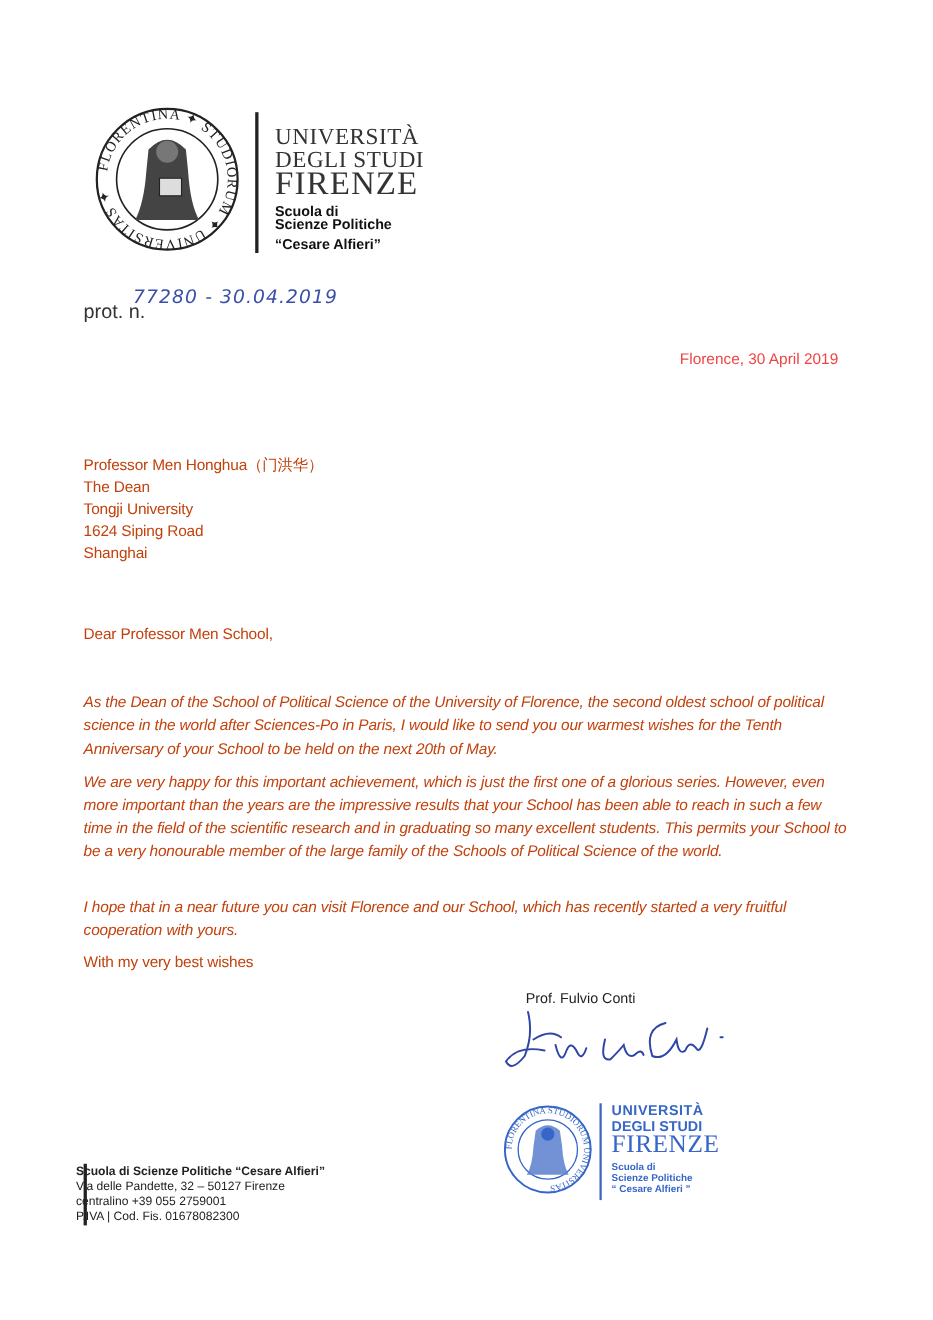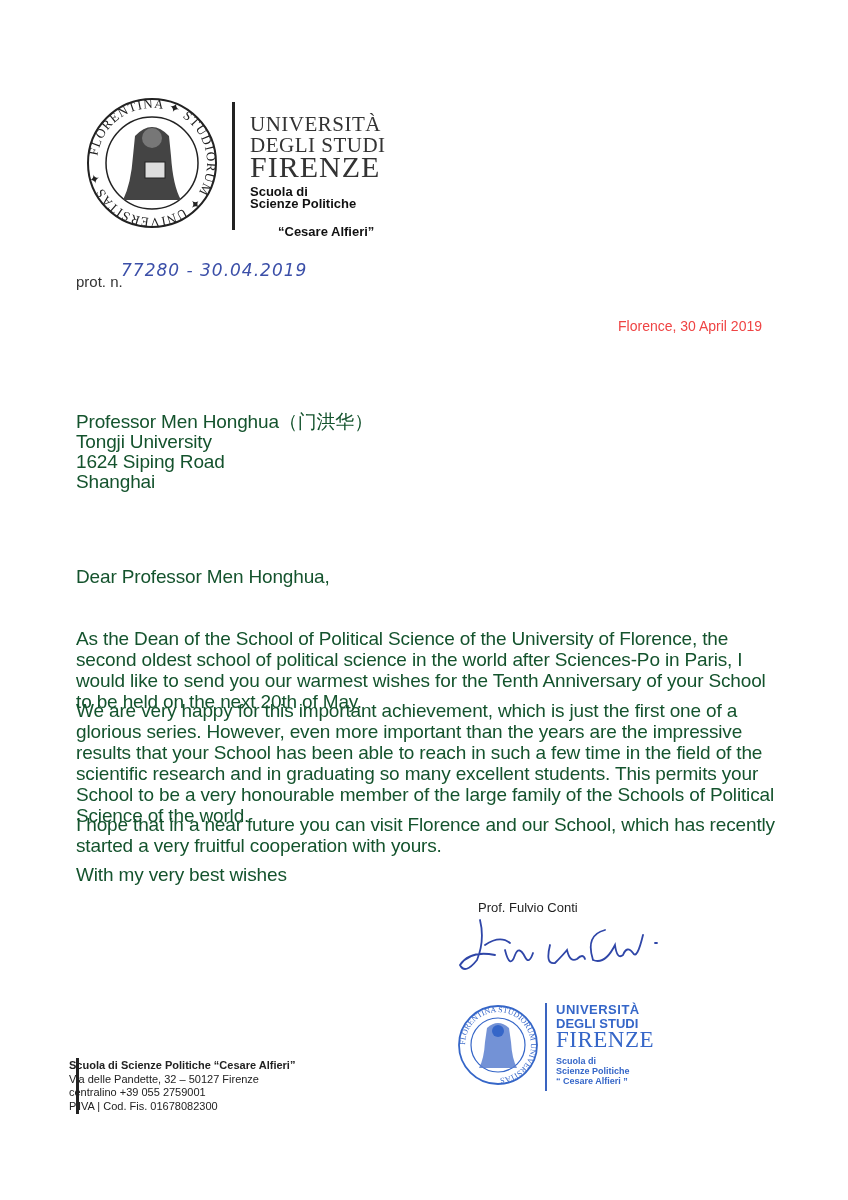--- a/index.html
+++ b/index.html
@@ -1,44 +1,44 @@
 <!DOCTYPE html>
 <html><head>
 <meta charset="utf-8">
 <style>
   html, body { margin: 0; padding: 0; background: #ffffff; }
   body { width: 848px; height: 1200px; position: relative; overflow: hidden;
          font-family: "Liberation Sans", "DejaVu Sans", sans-serif; color: #1f1f1f; }
   .abs { position: absolute; }
-  .body-text { font-family: "Liberation Sans", "DejaVu Sans", sans-serif; font-size: 19px; line-height: 21px; color: #14532d; letter-spacing: -0.15px; }
+  .body-text { font-family: "Liberation Sans", "DejaVu Sans", sans-serif; font-size: 14px; line-height: 21px; color: #c2410c; letter-spacing: -0.15px; }
 
   
   .seal { left: 85px; top: 96px; width: 135px; height: 135px; }
   .header-bar { left: 232px; top: 102px; width: 3px; height: 128px; background: #222; }
   .uni-name { left: 250px; font-family: "Liberation Serif", "DejaVu Serif", serif; color: #333; letter-spacing: 0.5px; }
   .uni-l1 { top: 112px; font-size: 21px; }
   .uni-l2 { top: 133px; font-size: 21px; }
   .uni-l3 { top: 150px; font-size: 30px; letter-spacing: 1px; }
   .school-name { left: 250px; font-family: "Liberation Sans", sans-serif; font-weight: bold; font-size: 13px; line-height: 12px; color: #111; }
   .school-l1 { top: 186px; }
   .school-l2 { top: 198px; }
-  .school-l3 { top: 226px; margin-left: 28px; }
+  .school-l3 { top: 216px; }
 
   
-  .prot-label { left: 76px; top: 273px; font-size: 15px; color: #333; }
+  .prot-label { left: 76px; top: 273px; font-size: 18px; color: #333; }
   .prot-hand { left: 121px; top: 260px; font-family: "DejaVu Sans", sans-serif; font-size: 17px; color: #3b4fa8; font-style: italic; letter-spacing: 1px; }
 
   .date { right: 86px; top: 318px; font-size: 14px; color: #ef4444; }
 
   .addr { left: 76px; top: 412px; }
   .addr div { height: 20px; line-height: 20px; }
 
   .salutation { left: 76px; top: 566px; }
 
-  .para { left: 76px; width: 700px; }
+  .para { left: 76px; width: 700px; font-style: italic; }
   .p1 { top: 628px; }
   .p2 { top: 700px; }
   .p3 { top: 814px; }
   .closing { left: 76px; top: 864px; }
 
   .signer { left: 478px; top: 900px; font-size: 13px; }
   .signature { left: 455px; top: 915px; width: 220px; height: 70px; }
 
   
   .foot-bar { left: 76px; top: 1058px; width: 3px; height: 56px; background: #222; }
@@ -80,26 +80,27 @@
 <div class="abs school-name school-l2">Scienze Politiche</div>
 <div class="abs school-name school-l3">“Cesare Alfieri”</div>
 
 <div class="abs prot-label">prot. n.</div>
 <div class="abs prot-hand">77280 - 30.04.2019</div>
 
 <div class="abs date">Florence, 30 April 2019</div>
 
 <div class="abs addr body-text">
   <div>Professor Men Honghua（门洪华）</div>
+  <div>The Dean</div>
   <div>Tongji University</div>
   <div>1624 Siping Road</div>
   <div>Shanghai</div>
 </div>
 
-<div class="abs salutation body-text">Dear Professor Men Honghua,</div>
+<div class="abs salutation body-text">Dear Professor Men School,</div>
 
 <div class="abs para p1 body-text">As the Dean of the School of Political Science of the University of Florence, the second oldest school of political science in the world after Sciences-Po in Paris, I would like to send you our warmest wishes for the Tenth Anniversary of your School to be held on the next 20th of May.</div>
 <div class="abs para p2 body-text">We are very happy for this important achievement, which is just the first one of a glorious series. However, even more important than the years are the impressive results that your School has been able to reach in such a few time in the field of the scientific research and in graduating so many excellent students. This permits your School to be a very honourable member of the large family of the Schools of Political Science of the world.</div>
 <div class="abs para p3 body-text">I hope that in a near future you can visit Florence and our School, which has recently started a very fruitful cooperation with yours.</div>
 <div class="abs closing body-text">With my very best wishes</div>
 
 <div class="abs signer">Prof.  Fulvio Conti</div>
 <svg class="abs signature" viewBox="0 0 220 70">
   <path d="M25 5 Q30 25 22 45 Q10 60 5 50 Q15 35 40 40 M30 30 Q45 20 55 28 M50 35 Q55 55 60 40 Q64 30 70 42 Q74 50 78 38 M95 30 Q90 50 100 48 Q108 40 112 35 Q115 48 122 44 Q128 38 130 44 M150 15 Q130 20 138 45 Q150 50 160 30 Q162 45 168 40 Q172 30 178 38 Q182 45 188 20 M200 28 l2 0" fill="none" stroke="#2f46a8" stroke-width="1.8" stroke-linecap="round"></path>
 </svg>

